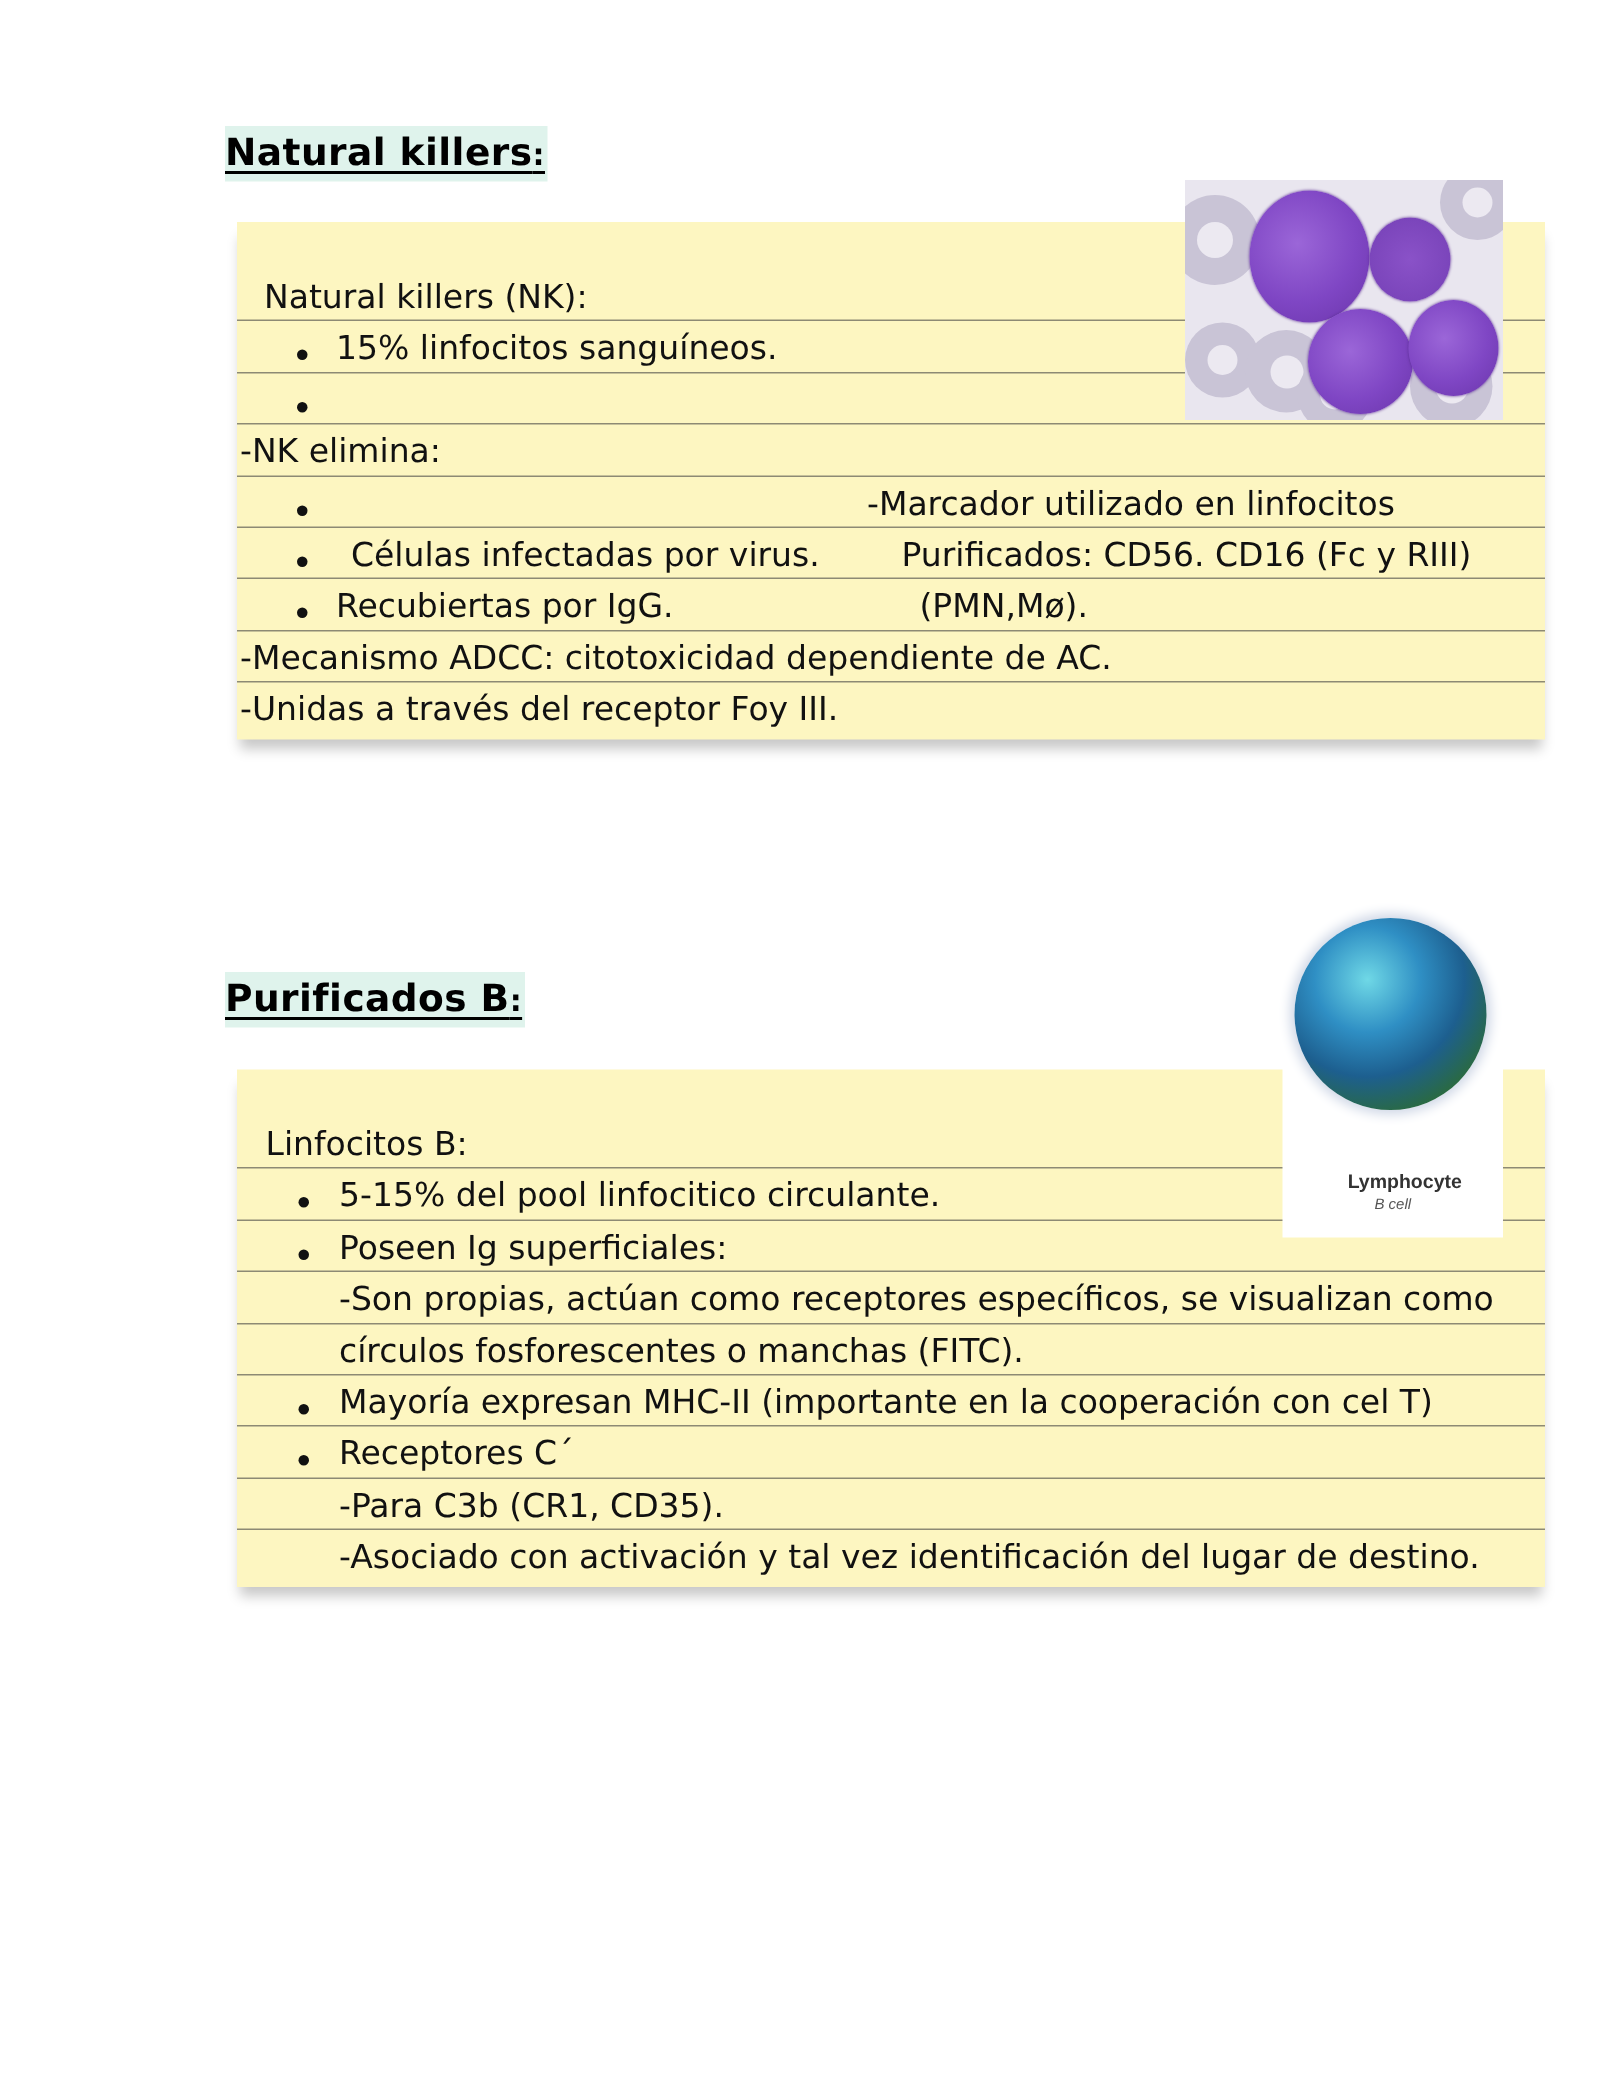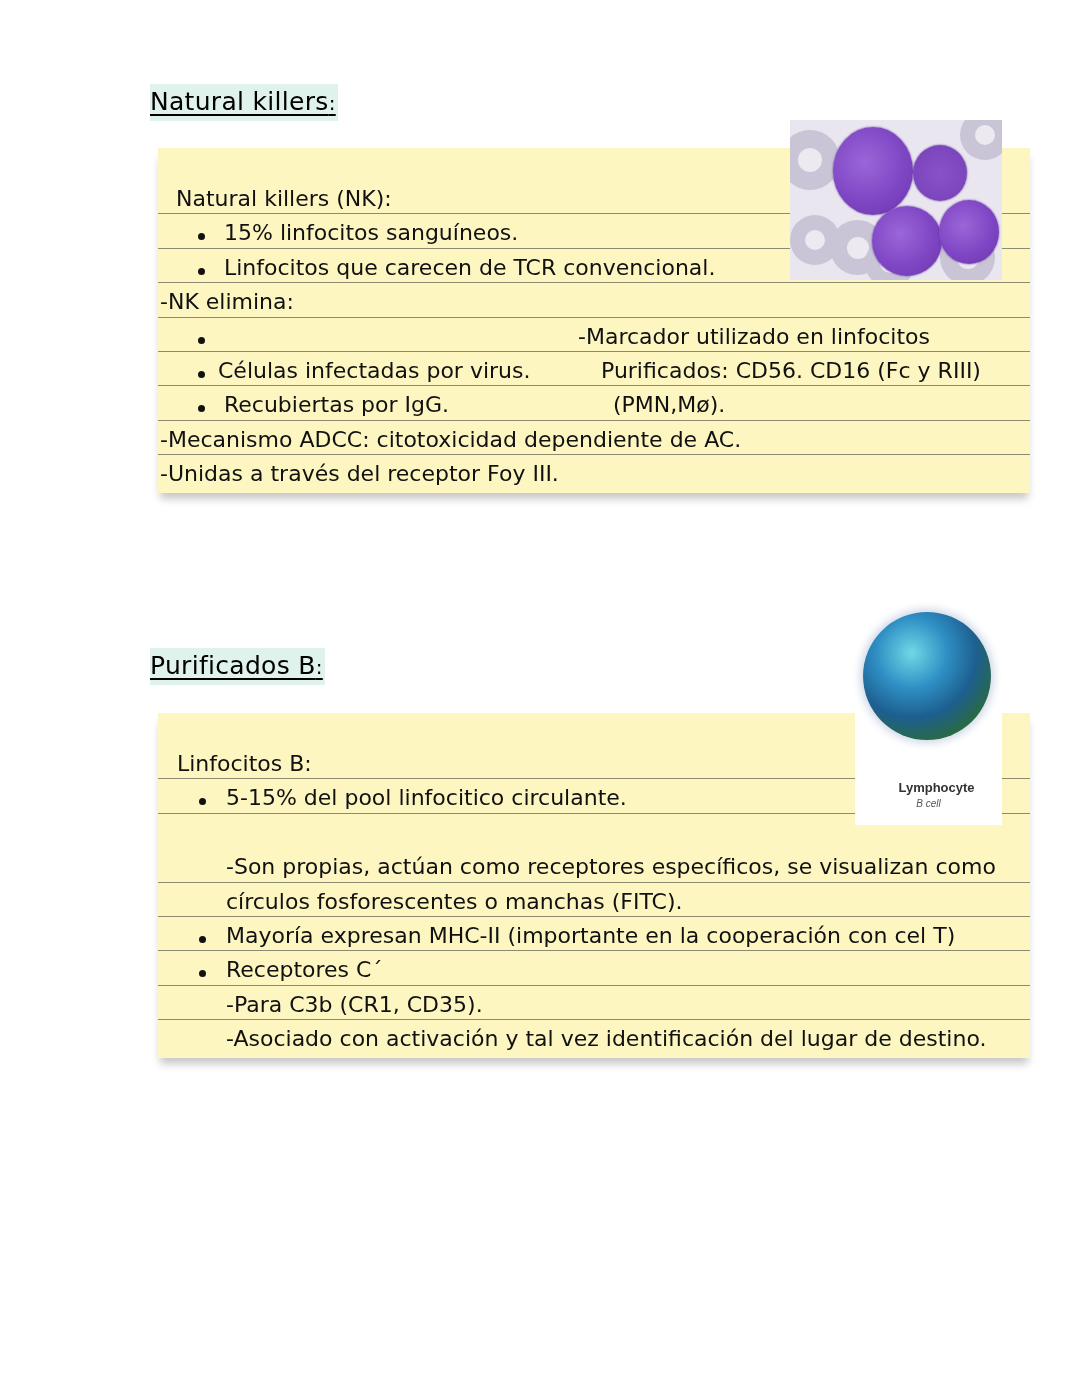--- a/index.html
+++ b/index.html
@@ -2,21 +2,21 @@
 <html><head>
   <meta charset="utf-8">
   <style>
     html, body { margin: 0; padding: 0; }
     body {
       width: 1080px; height: 1397px; background: #ffffff; position: relative; overflow: hidden;
       font-family: "DejaVu Sans", sans-serif; color: #111;
     }
     .heading {
       position: absolute; left: 150px; font-family: "DejaVu Sans", sans-serif;
-      font-weight: normal; font-size: 25px; line-height: 36px; background: #dff3ec;
+      font-weight: bold; font-size: 25px; line-height: 36px; background: #dff3ec;
       padding: 0 2px 0 0; color: #000; letter-spacing: 0.3px;
     }
     .heading .txt { text-decoration: underline; text-decoration-thickness: 2px; text-underline-offset: 4px; }
     .heading .colon { font-size: 20px; text-decoration: underline; text-underline-offset: 4px; }
     .card {
       position: absolute; left: 158px; width: 872px; background: #fdf6c1;
       box-shadow: 0 8px 8px -2px rgba(0,0,0,0.22);
     }
     .line {
       position: absolute; left: 0; right: 0; height: 34.4px;
@@ -55,32 +55,31 @@
 <div class="card" style="top:148px; height:345px;">
   <div class="line" style="top:32px;">
     <span class="t" style="left:18px;">Natural killers (NK):</span>
   </div>
   <div class="line" style="top:66.4px;">
     <span class="bullet" style="left:40px;"></span>
     <span class="t" style="left:66px;">15% linfocitos sanguíneos.</span>
   </div>
   <div class="line" style="top:100.8px;">
     <span class="bullet" style="left:40px;"></span>
-    <span class="t" style="left:66px;">Linfocitos que carecen de TCR convencional.</span>
   </div>
   <div class="line" style="top:135.2px;">
     <span class="t" style="left:2px;">-NK elimina:</span>
   </div>
   <div class="line" style="top:169.6px;">
     <span class="bullet" style="left:40px;"></span>
     <span class="t" style="left:420px;">-Marcador utilizado en linfocitos</span>
   </div>
   <div class="line" style="top:204px;">
     <span class="bullet" style="left:40px;"></span>
-    <span class="t" style="left:60px;">Células infectadas por virus.</span>
+    <span class="t" style="left:76px;">Células infectadas por virus.</span>
     <span class="t" style="left:443px;">Purificados: CD56. CD16 (Fc y RIII)</span>
   </div>
   <div class="line" style="top:238.4px;">
     <span class="bullet" style="left:40px;"></span>
     <span class="t" style="left:66px;">Recubiertas por IgG.</span>
     <span class="t" style="left:455px;">(PMN,Mø).</span>
   </div>
   <div class="line" style="top:272.8px;">
     <span class="t" style="left:2px;">-Mecanismo ADCC: citotoxicidad dependiente de AC.</span>
   </div>
@@ -107,20 +106,24 @@
 </div>
 
 <div class="card" style="top:713px; height:345px;">
   <div class="line" style="top:32px;">
     <span class="t" style="left:19px;">Linfocitos B:</span>
   </div>
   <div class="line" style="top:66.4px;">
     <span class="bullet" style="left:41px;"></span>
     <span class="t" style="left:68px;">5-15% del pool linfocitico circulante.</span>
   </div>
+  <div class="line" style="top:100.8px;">
+    <span class="bullet" style="left:41px;"></span>
+    <span class="t" style="left:68px;">Poseen Ig superficiales:</span>
+  </div>
   <div class="line" style="top:135.2px;">
     <span class="t" style="left:68px;">-Son propias, actúan como receptores específicos, se visualizan como</span>
   </div>
   <div class="line" style="top:169.6px;padding-left:18px;">
     <span class="t" style="left:68px;">círculos fosforescentes o manchas (FITC).</span>
   </div>
   <div class="line" style="top:204px;">
     <span class="bullet" style="left:41px;"></span>
     <span class="t" style="left:68px;">Mayoría expresan MHC-II (importante en la cooperación con cel T)</span>
   </div>

